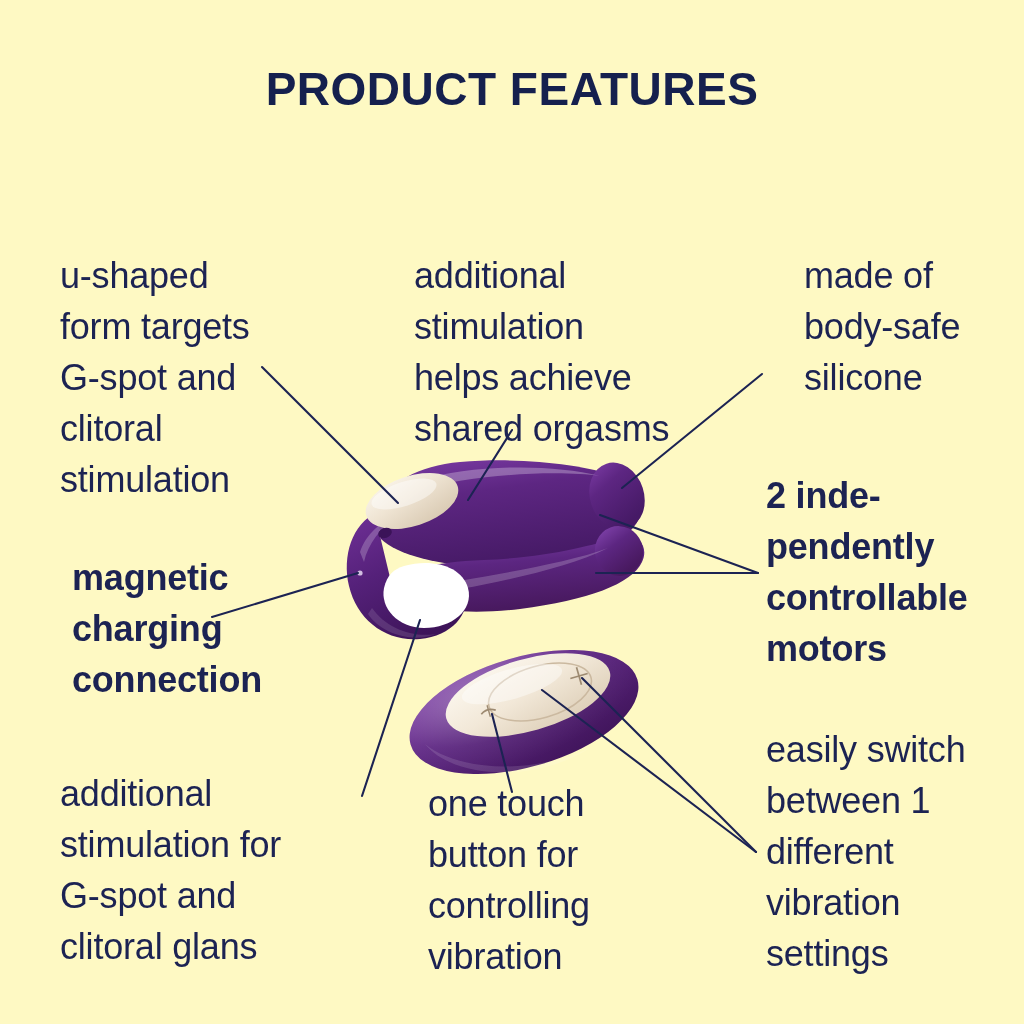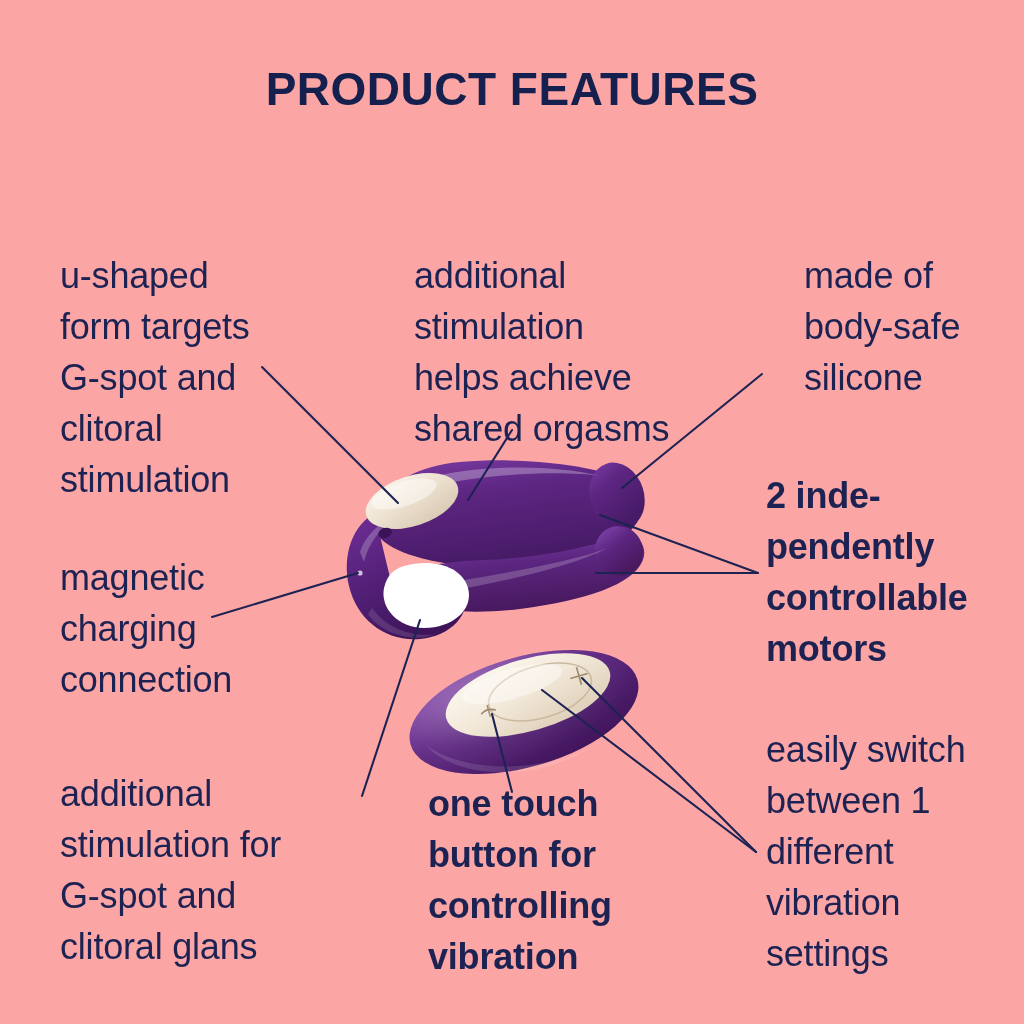--- a/index.html
+++ b/index.html
@@ -5,21 +5,21 @@
 <style>
   html, body {
     margin: 0;
     padding: 0;
     background: #ffffff;
   }
   #stage {
     position: relative;
     width: 1024px;
     height: 1024px;
-    background: #fca5a5;
+    background: #fef9c3;
     overflow: hidden;
     font-family: "Liberation Sans", sans-serif;
     color: #1b2250;
   }
   #title {
     position: absolute;
     left: 0;
     top: 62px;
     width: 1024px;
     text-align: center;
@@ -32,24 +32,24 @@
   .callout {
     position: absolute;
     font-size: 36px;
     line-height: 1.42;
     font-weight: normal;
     color: #1c2353;
     letter-spacing: -0.2px;
     white-space: pre-line;
   }
   #c-ushaped      { left: 60px;  top: 250px; width: 260px; }
-  #c-magnetic     { left: 60px;  top: 552px; width: 250px; }
+  #c-magnetic     { left: 72px;  top: 552px; width: 250px; font-weight: bold; }
   #c-addl-left    { left: 60px;  top: 768px; width: 290px; }
   #c-addl-center  { left: 414px; top: 250px; width: 290px; }
-  #c-onetouch     { left: 428px; top: 778px; width: 230px; font-weight: bold; }
+  #c-onetouch     { left: 428px; top: 778px; width: 230px; }
   #c-silicone     { left: 804px; top: 250px; width: 240px; }
   #c-motors       { left: 766px; top: 470px; width: 250px; font-weight: bold; }
   #c-settings     { left: 766px; top: 724px; width: 250px; }
 
   #artwork, #leaders {
     position: absolute;
     left: 0;
     top: 0;
     width: 1024px;
     height: 1024px;

